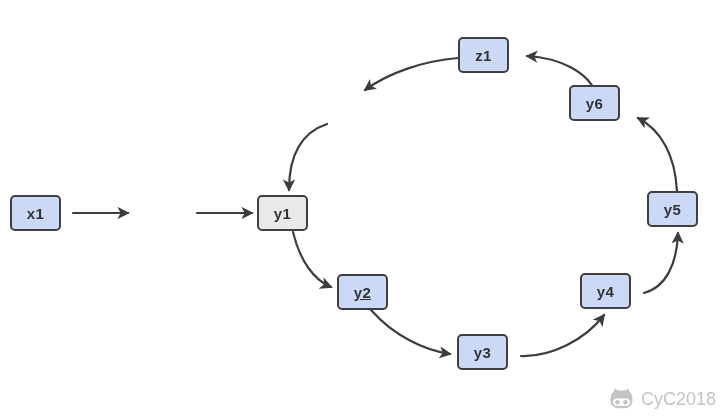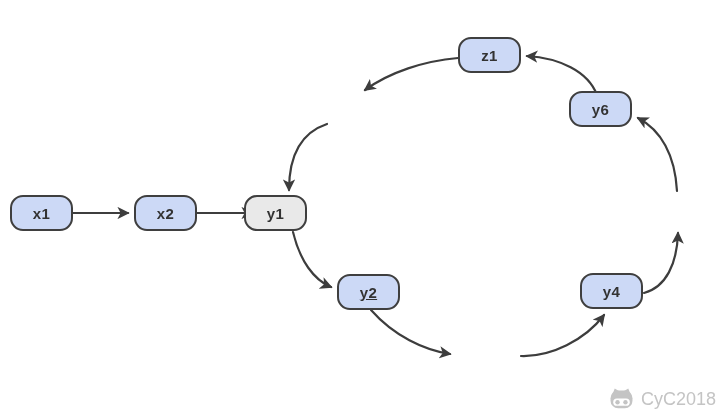--- a/index.html
+++ b/index.html
@@ -30,25 +30,25 @@
   }
   .edges-layer path.edge {
     fill: none;
     stroke: var(--arrow);
     stroke-width: 2.2;
     stroke-linecap: round;
   }
   .arrowhead-shape { fill: var(--arrow); }
   .node {
     position: absolute;
-    width: 63px;
+    width: 51px;
     height: 36px;
     background: var(--node-fill);
     border: 2.6px solid var(--border);
-    border-radius: 13px;
+    border-radius: 5px;
     display: flex;
     align-items: center;
     justify-content: center;
     font-size: 15px;
     font-weight: bold;
     color: var(--text);
     letter-spacing: 0.3px;
   }
   .node.highlight { background: var(--highlight-fill); }
   .watermark {
@@ -87,33 +87,36 @@
     <path class="edge" d="M644,293 C666,287 677,264 678,233" marker-end="url(#arrow)"></path>
     <path class="edge" d="M677,191 C675,155 661,130 638,118" marker-end="url(#arrow)"></path>
     <path class="edge" d="M597,95 C588,71 559,58 527,56" marker-end="url(#arrow)"></path>
     <path class="edge" d="M458,58 C424,61 390,72 365,90" marker-end="url(#arrow)"></path>
     <path class="edge" d="M327,124 C300,133 289,157 289,190" marker-end="url(#arrow)"></path>
   </svg>
 
   <div class="node" style="left:10px;  top:195px;align-items:center;">
       <span>x1</span>
     </div>
-  <div class="node" style="left:134px; top:195px;">
-      <span>x2</span>
-    </div>
-  <div class="node highlight" style="left:244px; top:195px;">
+  <div class="node highlight" style="left:257px; top:195px;">
       <span>y1</span>
     </div>
   <div class="node" style="left:337px; top:274px;text-decoration:underline;">
       <span>y2</span>
     </div>
+  <div class="node" style="left:457px; top:334px;">
+      <span>y3</span>
+    </div>
   <div class="node" style="left:580px; top:273px;text-align:center;">
       <span>y4</span>
     </div>
-  <div class="node" style="left:569px; top:91px;text-align:center;">
+  <div class="node" style="left:647px; top:191px;">
+      <span>y5</span>
+    </div>
+  <div class="node" style="left:569px; top:85px;text-align:center;">
       <span>y6</span>
     </div>
   <div class="node" style="left:458px; top:37px;">
       <span>z1</span>
     </div>
 
   <div class="watermark">
     <svg width="27" height="24" viewBox="0 0 32 28">
       <path class="wm-gray" d="M5,9 L8,1.5 L14,5 Z"></path>
       <path class="wm-gray" d="M27,9 L24,1.5 L18,5 Z"></path>

